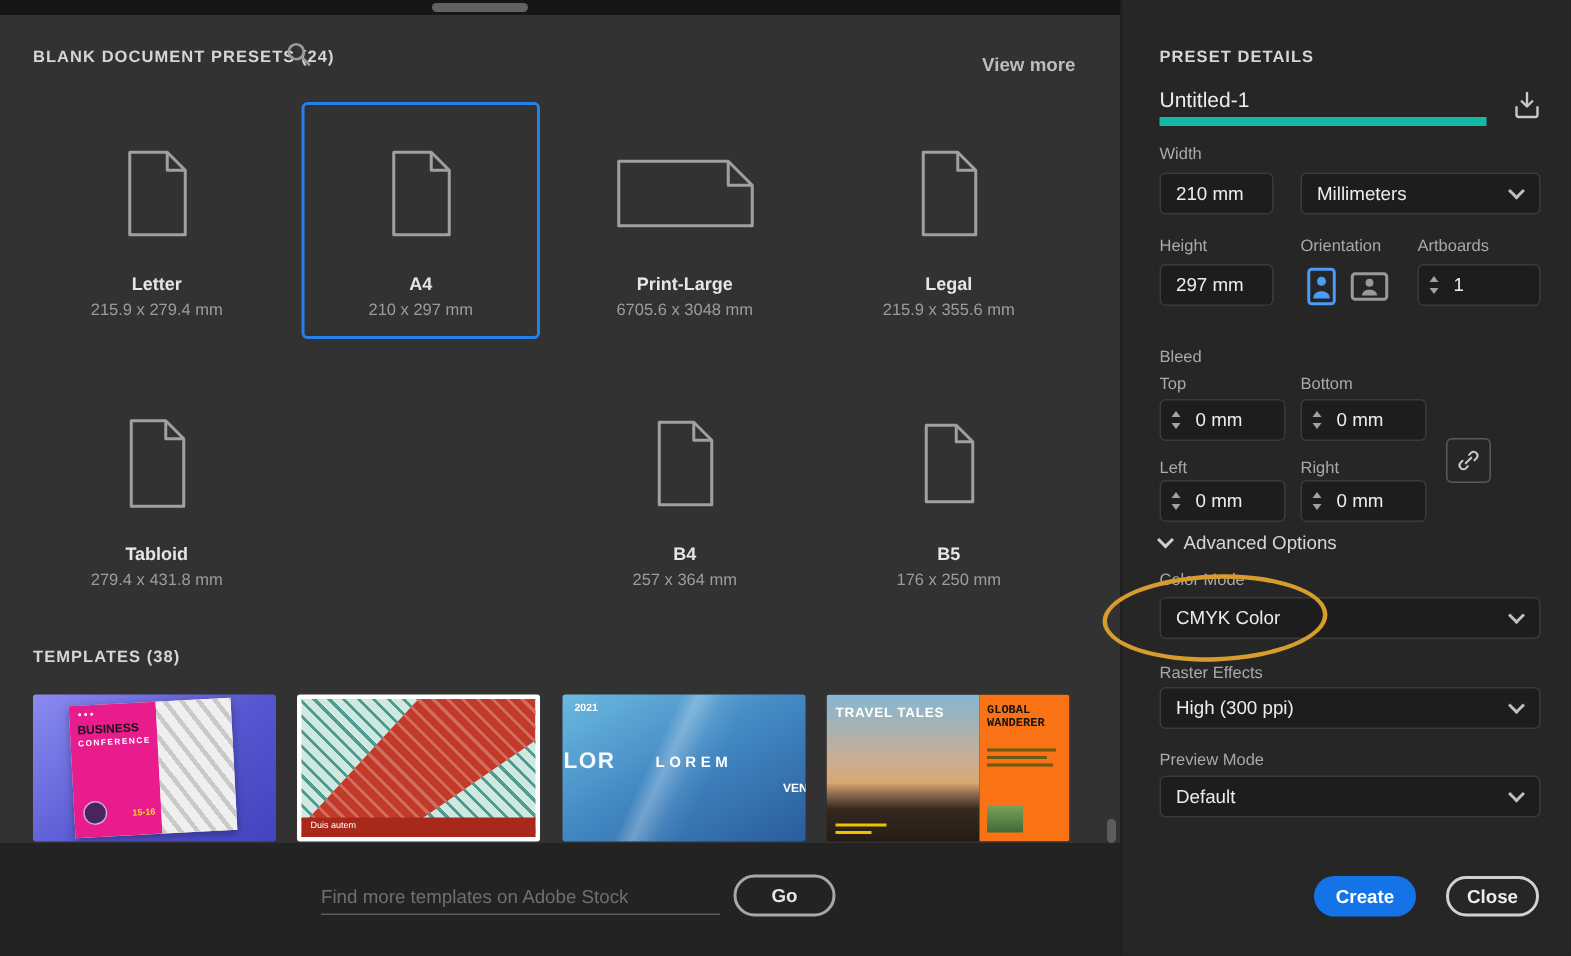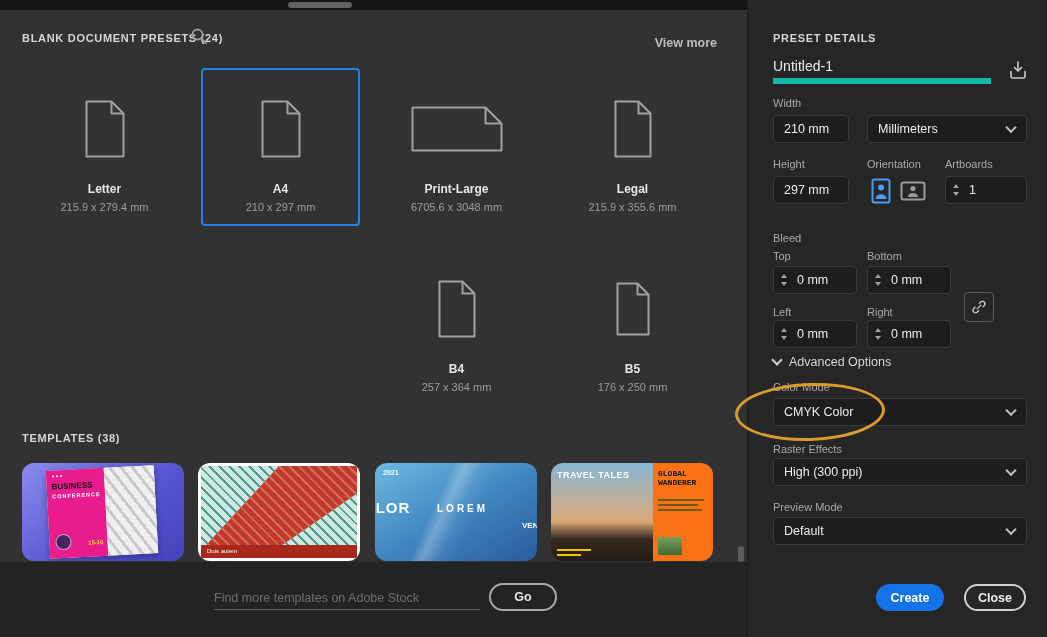--- a/index.html
+++ b/index.html
@@ -17,21 +17,21 @@
 
   
   .tile { position:absolute; width:159px; height:158px; border:2px solid transparent; border-radius:4px;
           display:flex; flex-direction:column; align-items:center; cursor:pointer; }
   .tile.sel { border-color:#2680eb; }
   .iconwrap { margin-top:28px; height:62px; display:flex; align-items:center; justify-content:center; }
   .pname { margin-top:22px; font-size:12px; font-weight:700; color:#e6e6e6; }
   .pdims { margin-top:5px; font-size:11px; color:#9c9c9c; }
 
   
-  .thumb { position:absolute; top:463px; width:162px; height:98px; overflow:hidden; border-radius:12px; cursor:pointer; }
+  .thumb { position:absolute; top:463px; width:162px; height:98px; overflow:hidden; border-radius:2px; cursor:pointer; }
 
   
   .stockbar { position:absolute; left:0; top:562px; width:747px; height:75px; background:#232323; }
   .stockinput { position:absolute; left:214px; top:586px; width:266px; height:24px; background:transparent; border:none;
                 border-bottom:1px solid #5b5b5b; outline:none; color:#dddddd; font-size:12.5px; font-family:"Liberation Sans",sans-serif; }
   .stockinput::placeholder { color:#6f6f6f; }
   .gobtn { position:absolute; left:489px; top:583px; width:68px; height:28px; border:2px solid #a8a8a8; border-radius:15px;
            display:flex; align-items:center; justify-content:center; color:#e6e6e6; font-size:12.5px; font-weight:700; cursor:pointer; }
 
   
@@ -111,20 +111,30 @@
     <div class="iconwrap">
       <svg width="44" height="58" viewBox="0 0 44 58">
           <path d="M4.5 1.5h23l12 12v43h-35z" fill="none" stroke="#a0a0a0" stroke-width="2" stroke-linejoin="round"></path>
           <path d="M27.5 1.5v12h12" fill="none" stroke="#a0a0a0" stroke-width="2" stroke-linejoin="round"></path>
         </svg>
     </div>
     <div class="pname">Legal</div>
     <div class="pdims">215.9 x 355.6 mm</div>
   </div>
 
+  <div class="tile" style="left:25px; top:248px;">
+    <div class="iconwrap">
+      <svg width="44" height="60" viewBox="0 0 44 60">
+          <path d="M4.5 1.5h23l12 12v45h-35z" fill="none" stroke="#a0a0a0" stroke-width="2" stroke-linejoin="round"></path>
+          <path d="M27.5 1.5v12h12" fill="none" stroke="#a0a0a0" stroke-width="2" stroke-linejoin="round"></path>
+        </svg>
+    </div>
+    <div class="pname">Tabloid</div>
+    <div class="pdims">279.4 x 431.8 mm</div>
+  </div>
 
 
   <div class="tile" style="left:377px; top:248px;">
     <div class="iconwrap">
       <svg width="44" height="58" viewBox="0 0 44 58">
           <path d="M4.5 1.5h23l12 12v43h-35z" fill="none" stroke="#a0a0a0" stroke-width="2" stroke-linejoin="round"></path>
           <path d="M27.5 1.5v12h12" fill="none" stroke="#a0a0a0" stroke-width="2" stroke-linejoin="round"></path>
         </svg>
     </div>
     <div class="pname">B4</div>

